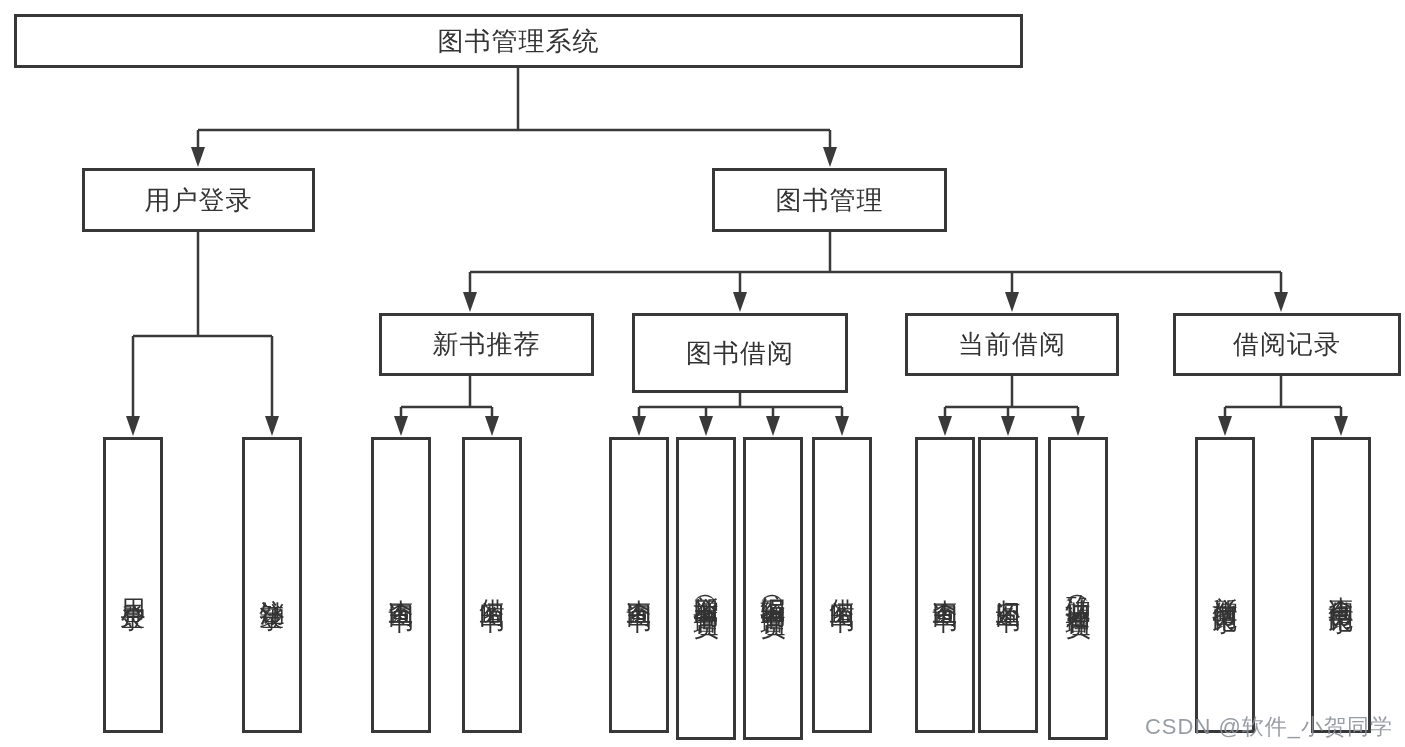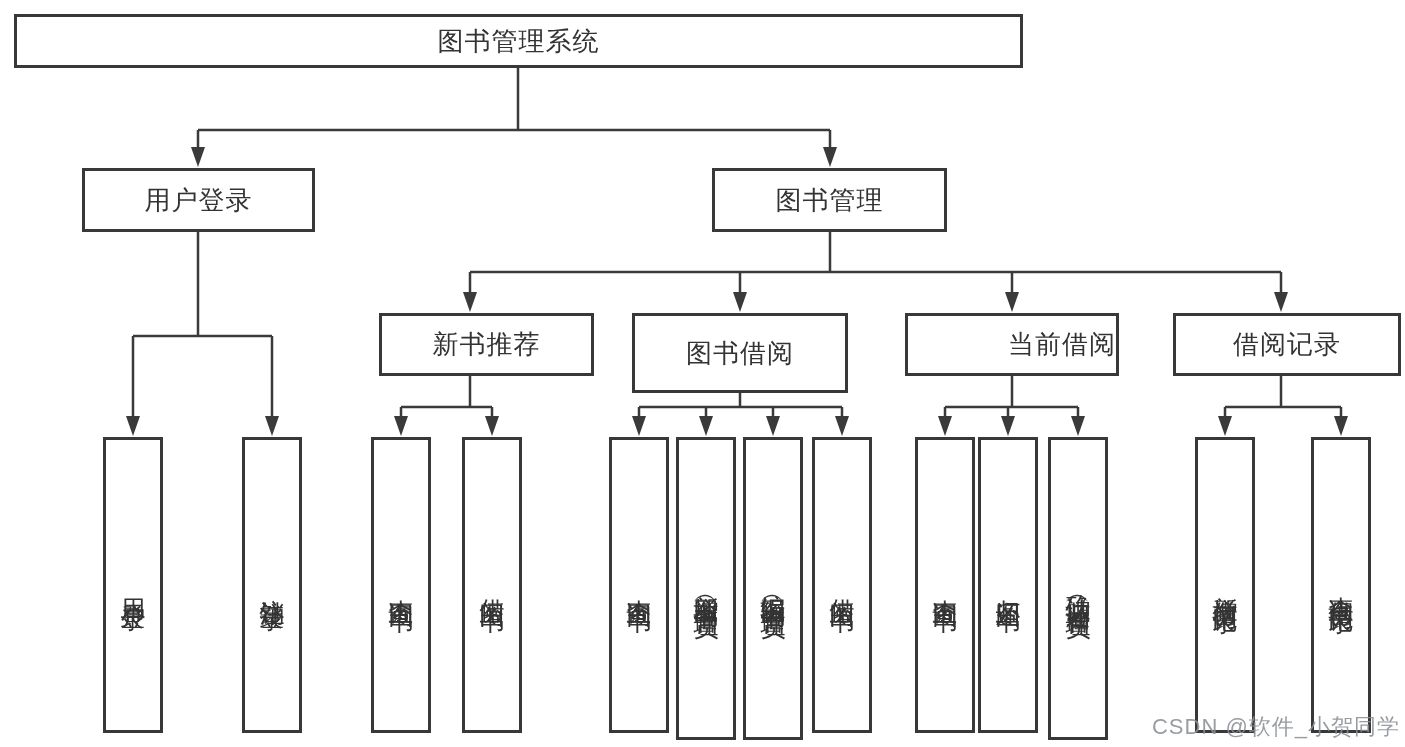--- a/index.html
+++ b/index.html
@@ -26,34 +26,34 @@
     white-space:nowrap;
   }
   
   .n-root{left:14px;top:14px;width:1009px;height:54px;}
   
   .n-b1{left:82px;top:168px;width:233px;height:64px;}
   .n-b2{left:712px;top:168px;width:235px;height:64px;text-align:center;}
   
   .n-c1{left:379px;top:313px;width:215px;height:63px;}
   .n-c2{left:632px;top:313px;width:216px;height:80px;}
-  .n-c3{left:905px;top:313px;width:214px;height:63px;justify-content:flex-end;}
+  .n-c3{left:905px;top:313px;width:214px;height:63px;}
   .n-c4{left:1173px;top:313px;width:228px;height:63px;}
   
   .leaf{top:437px;width:60px;height:296px;}
   .leaf.tall{height:303px;}
   .n-l1{left:103px;}  .n-l2{left:242px;}
   .n-l3{left:371px;}  .n-l4{left:462px;}
   .n-l5{left:609px;}  .n-l6{left:676px;}
   .n-l7{left:743px;}  .n-l8{left:812px;}
   .n-l9{left:915px;}  .n-l10{left:978px;}
   .n-l11{left:1048px;}
   .n-l12{left:1195px;} .n-l13{left:1311px;}
   .watermark{
-    position:absolute;right:5px;bottom:5px;z-index:5;
+    position:absolute;right:12px;bottom:5px;z-index:5;
     font-size:22px;letter-spacing:1px;
     color:rgba(138,144,150,0.88);
     white-space:nowrap;
   }
 </style>
 </head>
 <body>
 
 <svg class="wires" width="1405" height="747" viewBox="0 0 1405 747" fill="none" stroke="#3a3a3a" stroke-width="2.5">
 

